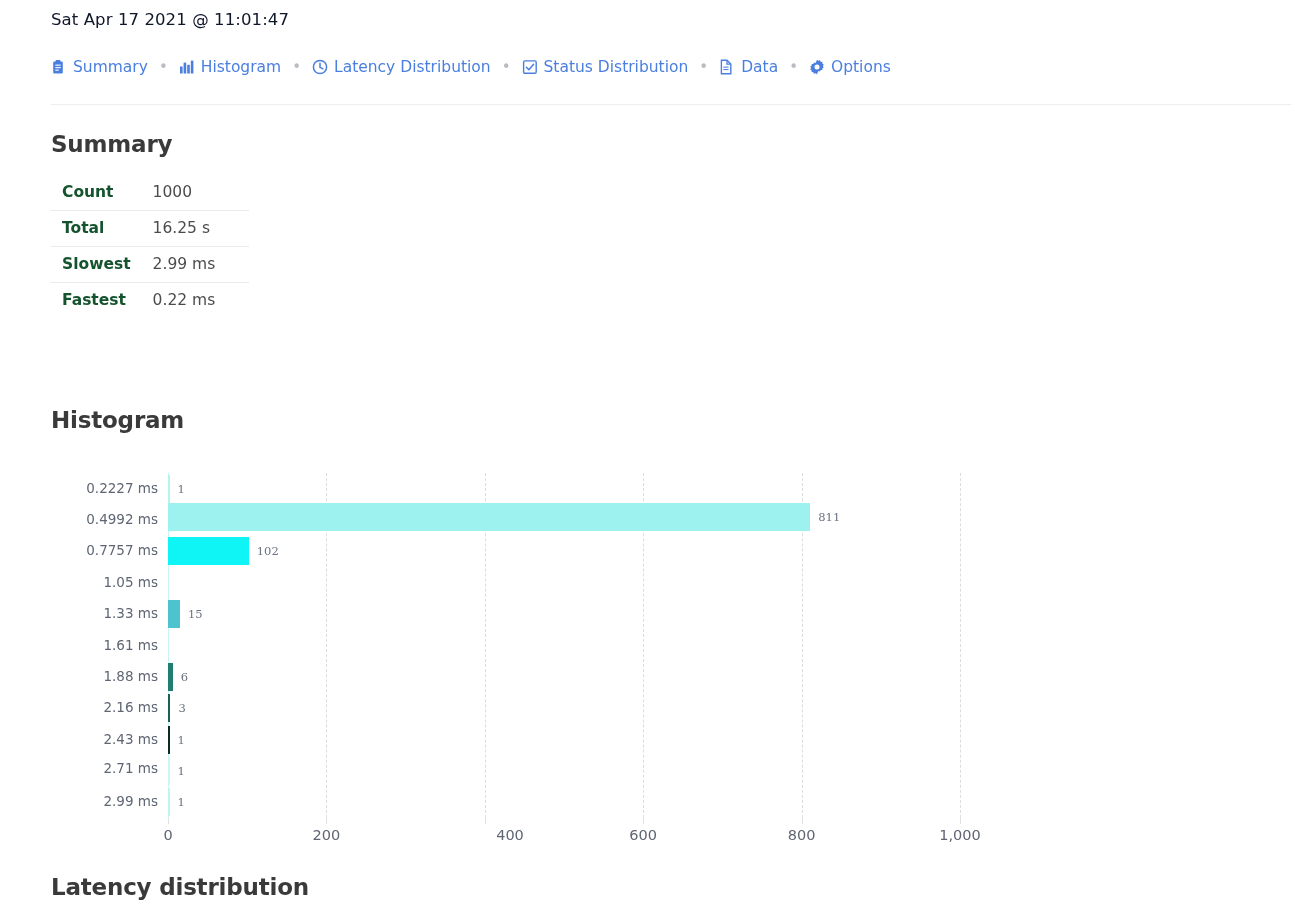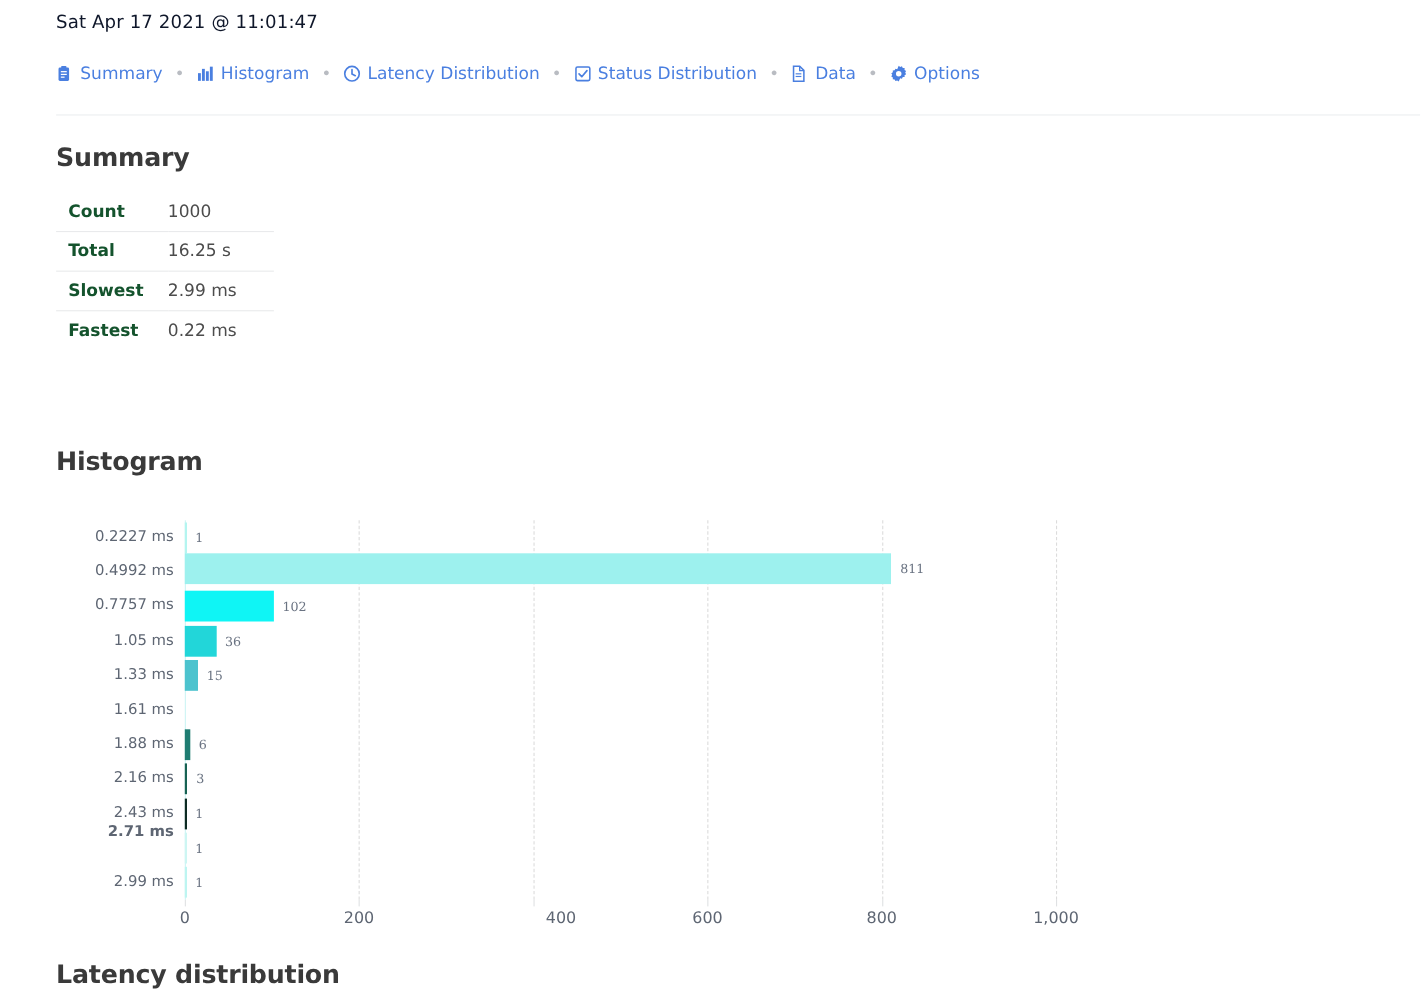--- a/index.html
+++ b/index.html
@@ -293,45 +293,41 @@
     <div class="ylabels" id="ylabels">
         <div class="ylab" style="top: 6.68182px;">0.2227 ms</div>
         <div class="ylab" style="top: 38.0455px;">0.4992 ms</div>
         <div class="ylab" style="top: 69.4091px;">0.7757 ms</div>
         <div class="ylab" style="top: 100.773px;">1.05 ms</div>
         <div class="ylab" style="top: 132.136px;">1.33 ms</div>
         <div class="ylab" style="top: 163.5px;">1.61 ms</div>
         <div class="ylab" style="top: 194.864px;">1.88 ms</div>
         <div class="ylab" style="top: 226.227px;">2.16 ms</div>
         <div class="ylab" style="top: 257.591px;">2.43 ms</div>
-        <div class="ylab" style="top: 275px; font-weight: bold;">2.71 ms</div>
+        <div class="ylab" style="top: 287px;">2.71 ms</div>
         <div class="ylab" style="top: 320.318px;">2.99 ms</div>
       </div>
     <div class="axis-line"></div>
     <div class="chart-plot" id="chart-plot">
         <div class="gridline" style="left: 158.4px;"></div>
         <div class="gridline" style="left: 316.8px;"></div>
         <div class="gridline" style="left: 475.2px;"></div>
         <div class="gridline" style="left: 633.6px;"></div>
         <div class="gridline" style="left: 792px;"></div>
         <div class="bar-row" style="top: 0px; width: 792px;">
           <div class="bar" style="width: 1.6px; background: rgb(180, 245, 240);"></div>
           <span class="bar-val">1</span>
         </div>
         <div class="bar-row" style="top: 28px; width: 792px;">
           <div class="bar" style="width: 642.312px; background: rgb(157, 241, 238);"></div>
           <span class="bar-val">811</span>
         </div>
         <div class="bar-row" style="top: 62.7273px; width: 792px;">
           <div class="bar" style="width: 80.784px; background: rgb(15, 245, 245);"></div>
           <span class="bar-val">102</span>
-        </div>
-        <div class="bar-row" style="top: 94.0909px; width: 792px;">
-          <div class="bar" style="width: 28.512px; background: rgb(34, 214, 217);"></div>
-          <span class="bar-val">36</span>
         </div>
         <div class="bar-row" style="top: 125.455px; width: 792px;">
           <div class="bar" style="width: 11.88px; background: rgb(76, 195, 206);"></div>
           <span class="bar-val">15</span>
         </div>
         <div class="bar-row" style="top: 188.182px; width: 792px;">
           <div class="bar" style="width: 4.752px; background: rgb(31, 125, 114);"></div>
           <span class="bar-val">6</span>
         </div>
         <div class="bar-row" style="top: 219.545px; width: 792px;">

